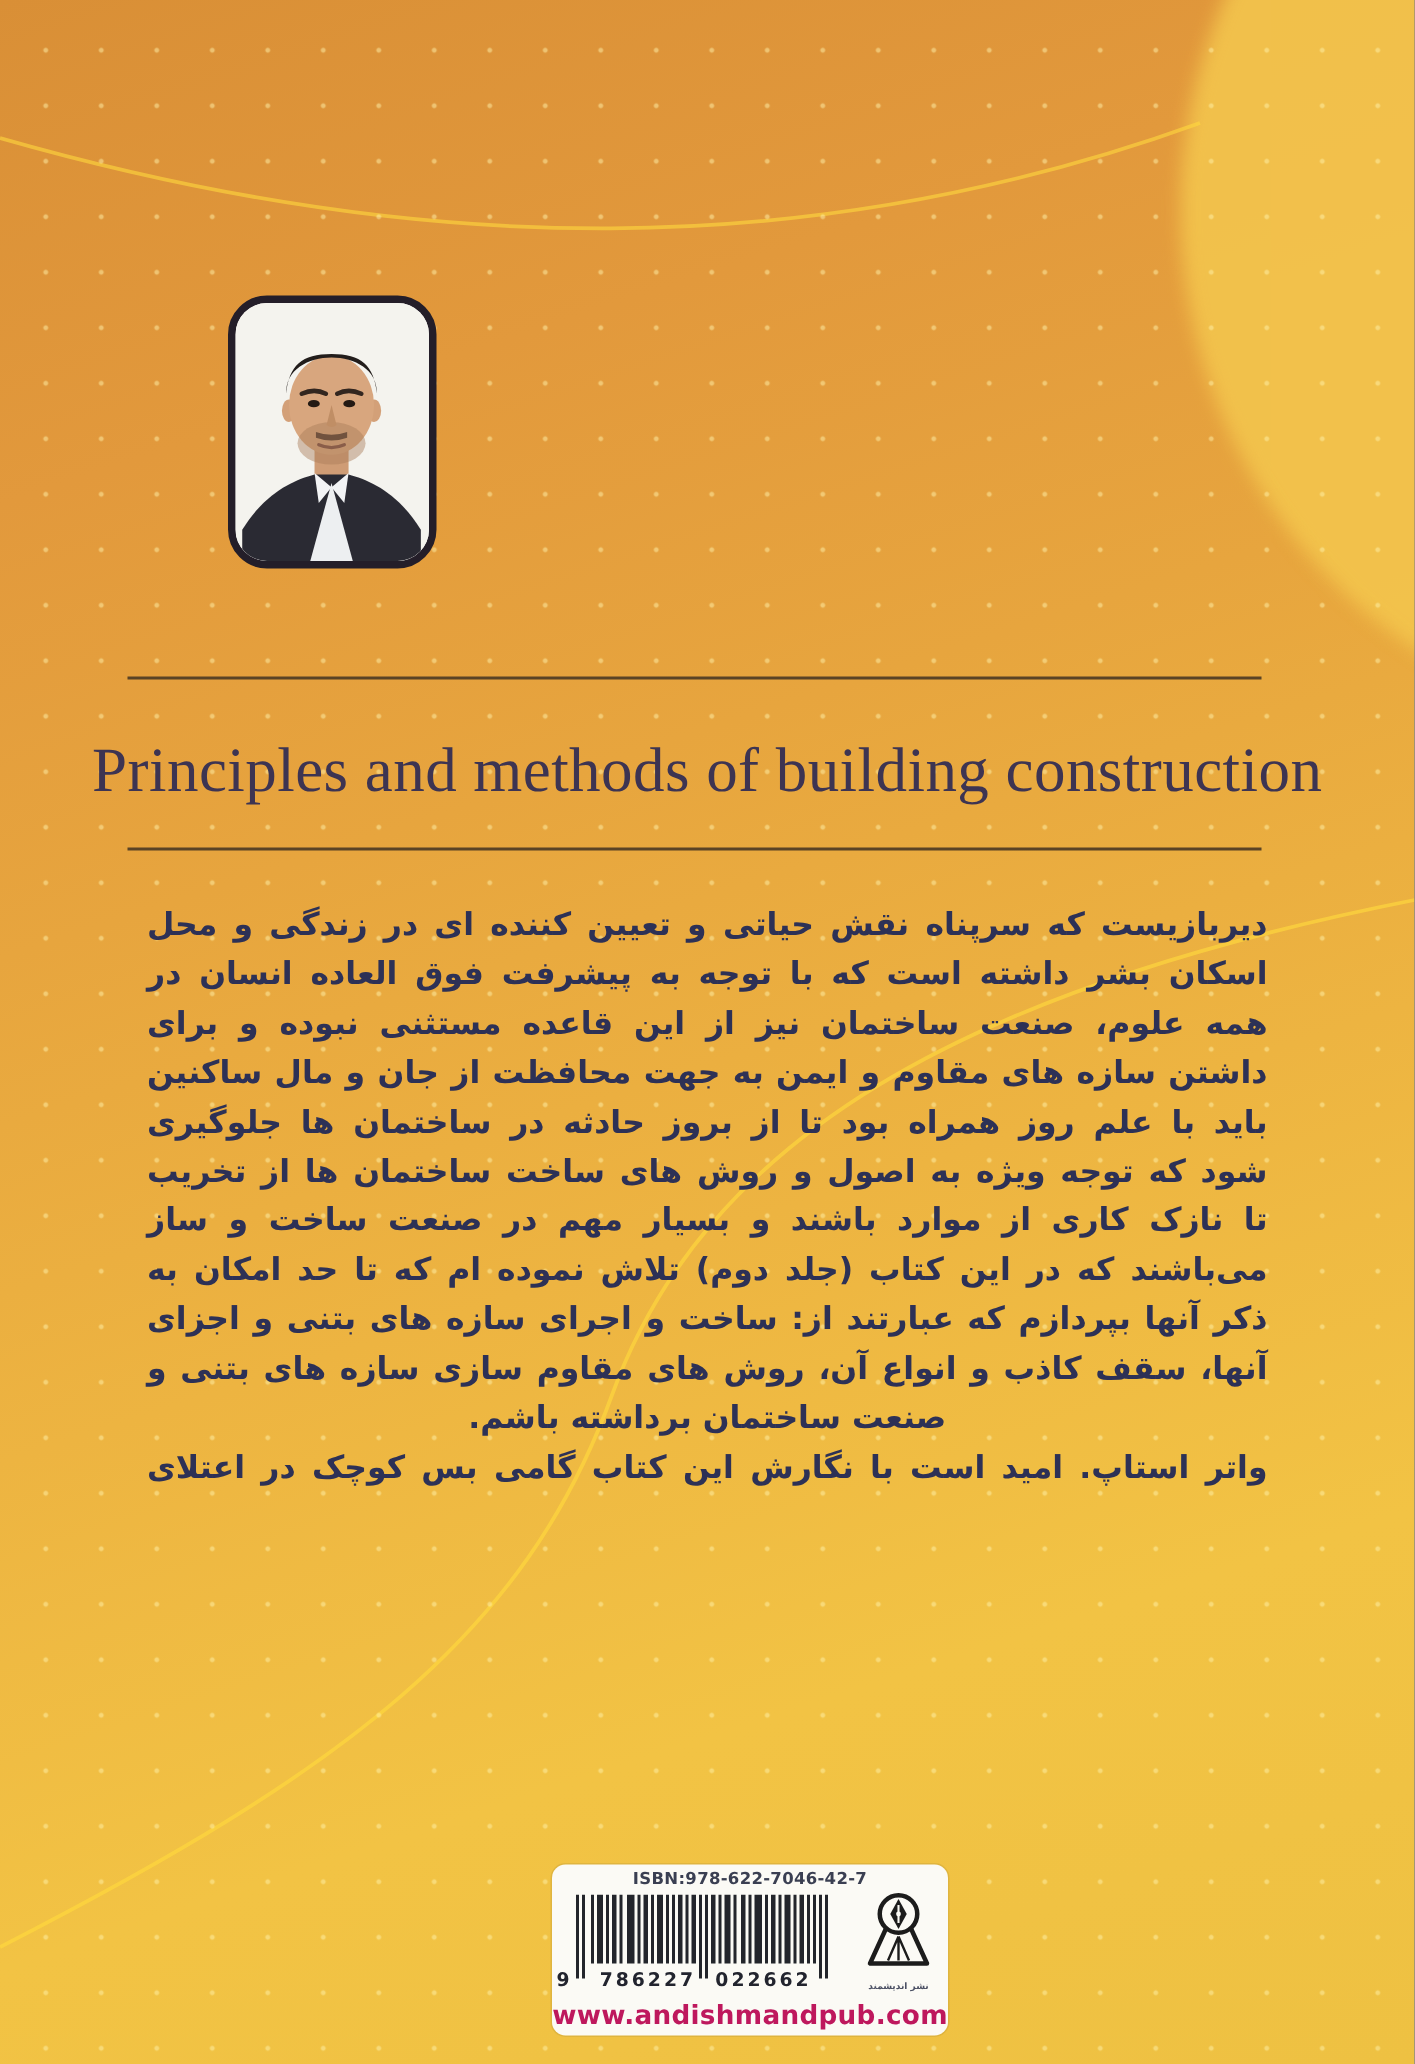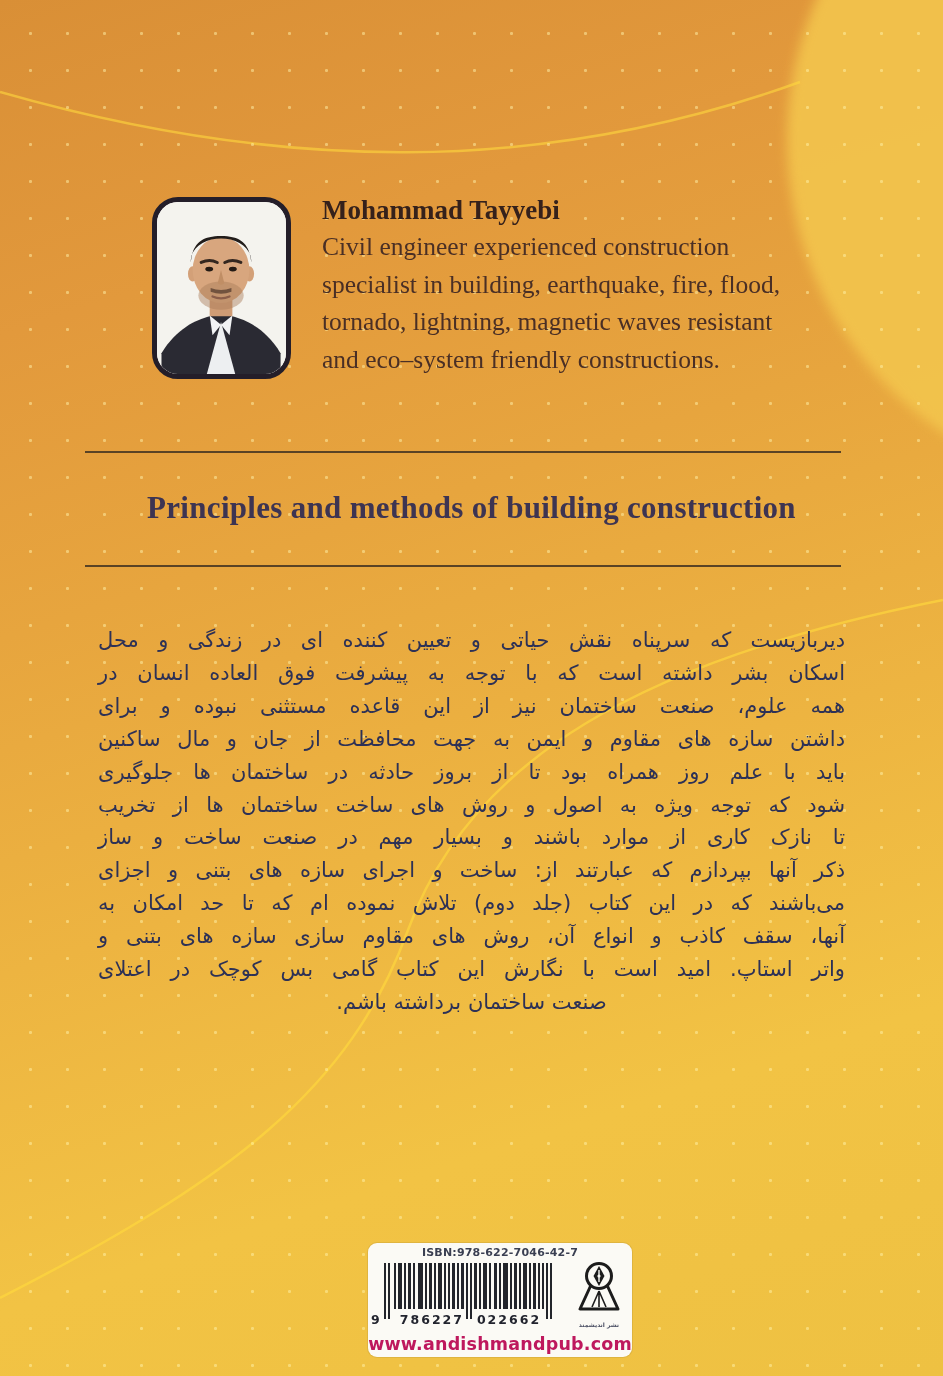--- a/index.html
+++ b/index.html
@@ -24,25 +24,25 @@
   }
   .photo svg{display:block;width:100%;height:100%;}
   .author-block{position:absolute;left:322px;top:192px;width:545px;color:#4a2f25;}
   .author-name{font-weight:bold;font-size:27px;line-height:36px;color:#35211b;}
   .bio-line{font-size:25.5px;line-height:37.5px;white-space:nowrap;}
   .rule{position:absolute;left:85px;width:756px;height:2px;background:#5a4325;}
   .rule-top{top:451px;}
   .rule-bottom{top:565px;}
   .title{
     position:absolute;left:0;top:490px;width:943px;text-align:center;
-    font-size:31px;color:#3d3452;letter-spacing:.3px;font-weight:bold;
+    font-size:42px;color:#3d3452;letter-spacing:.3px;
   }
   .persian{
     position:absolute;right:98px;top:600px;width:747px;direction:rtl;
-    font-family:"DejaVu Sans",sans-serif;font-weight:normal;font-size:21px;color:#2d3156;margin-top:24px;
+    font-family:"DejaVu Sans",sans-serif;font-weight:bold;font-size:21px;color:#2d3156;
   }
   .pline{line-height:32.9px;text-align:justify;text-align-last:justify;}
   .pline.last{text-align:center;text-align-last:center;}
   .barcode-panel{
     position:absolute;left:368px;top:1243px;width:264px;height:114px;
     background:#fbfaf5;border-radius:9px;font-family:"DejaVu Sans",sans-serif;
     box-shadow:0 0 0 1px rgba(0,0,0,.07);
   }
   .isbn{
     position:absolute;top:3px;left:0;right:0;text-align:center;
@@ -91,45 +91,38 @@
       <path d="M48,64 Q57,60 65,64" stroke="#33261f" stroke-width="3.2" fill="none" stroke-linecap="round"></path>
       <path d="M73,64 Q81,60 90,64" stroke="#33261f" stroke-width="3.2" fill="none" stroke-linecap="round"></path>
       <ellipse cx="56.5" cy="71" rx="4.2" ry="2.6" fill="#241a14"></ellipse>
       <ellipse cx="81.5" cy="71" rx="4.2" ry="2.6" fill="#241a14"></ellipse>
       <path d="M69,72 L65.5,86 Q69,89 72.5,86 Z" fill="#c08e65"></path>
       <path d="M58,91 Q69,95 80,91 L80,95 Q69,99 58,95 Z" fill="#5d4232" opacity="0.8"></path>
       <path d="M60,100 Q69,104 78,100" stroke="#8a5d49" stroke-width="2.4" fill="none" stroke-linecap="round"></path>
     </svg>
   </div>
 
-  <div class="author-block">
-    <div class="author-name">Mohammad Tayyebi</div>
-    <div class="bio-line">Civil engineer experienced  construction</div>
-    <div class="bio-line">specialist in building, earthquake, fire, flood,</div>
-    <div class="bio-line">tornado, lightning,  magnetic waves resistant</div>
-    <div class="bio-line">and eco–system friendly constructions.</div>
-  </div>
 
   <div class="rule rule-top"></div>
   <div class="title">Principles and methods of building construction</div>
   <div class="rule rule-bottom"></div>
 
   <div class="persian" dir="rtl">
     <div class="pline">دیربازیست که سرپناه نقش حیاتی و تعیین کننده ای در زندگی و محل</div>
     <div class="pline">اسکان بشر داشته است که با توجه به پیشرفت فوق العاده انسان در</div>
     <div class="pline">همه علوم، صنعت ساختمان نیز از این قاعده مستثنی نبوده و برای</div>
     <div class="pline">داشتن سازه های مقاوم و ایمن به جهت محافظت از جان و مال ساکنین</div>
     <div class="pline">باید با علم روز همراه بود تا از بروز حادثه در ساختمان ها جلوگیری</div>
     <div class="pline">شود که توجه ویژه به اصول و روش های ساخت ساختمان ها از تخریب</div>
     <div class="pline">تا نازک کاری از موارد باشند و بسیار مهم در صنعت ساخت و ساز</div>
+    <div class="pline">می‌باشند که در این کتاب (جلد دوم) تلاش نموده ام که تا حد امکان به</div>
     <div class="pline">ذکر آنها بپردازم که عبارتند از: ساخت و اجرای سازه های بتنی و اجزای</div>
-    <div class="pline">می‌باشند که در این کتاب (جلد دوم) تلاش نموده ام که تا حد امکان به</div>
     <div class="pline">آنها، سقف کاذب و انواع آن، روش های مقاوم سازی سازه های بتنی و</div>
+    <div class="pline last">صنعت ساختمان برداشته باشم.</div>
     <div class="pline">واتر استاپ. امید است با نگارش این کتاب گامی بس کوچک در اعتلای</div>
-    <div class="pline last">صنعت ساختمان برداشته باشم.</div>
   </div>
 
   <div class="barcode-panel">
     <div class="isbn">ISBN:978-622-7046-42-7</div>
 
     <div class="bars-area">
       <svg width="182" height="64" viewBox="0 0 182 64">
         <g fill="#23252b">
           <rect x="6" y="0" width="2" height="56"></rect>
             <rect x="10" y="0" width="2" height="56"></rect>

